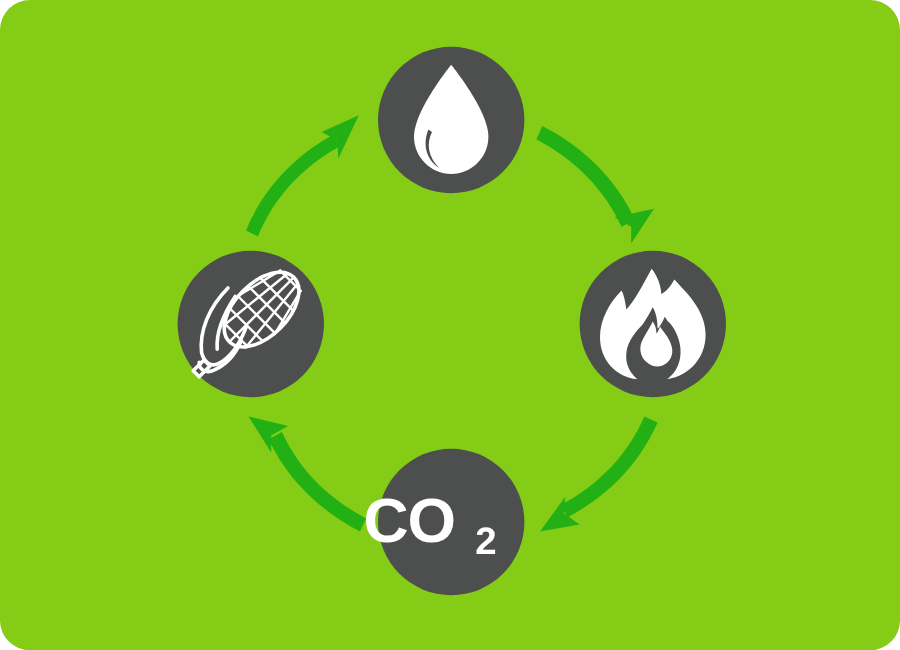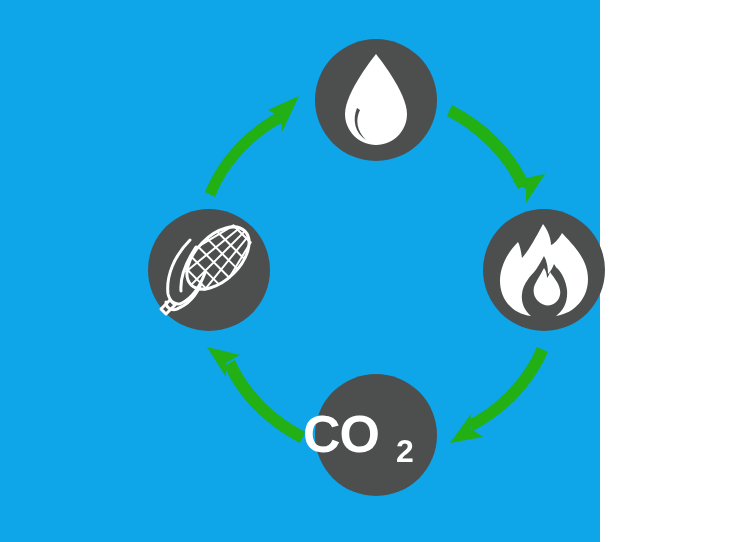--- a/index.html
+++ b/index.html
@@ -9,23 +9,24 @@
     background: #ffffff;
   }
   body {
     width: 750px;
     height: 542px;
     font-family: "Liberation Sans", sans-serif;
     overflow: hidden;
   }
   #diagram-root {
     position: relative;
-    width: 600px;
+    width: 750px;
     height: 542px;
-    background: #0ea5e9;
+    background: #84cc16;
+    border-radius: 25px;
   }
   #cycle-svg {
     display: block;
     width: 750px;
     height: 542px;
   }
   .node-circle { }
   .flow-arrow { }
   .co2-text {
     font-family: "Liberation Sans", sans-serif;

